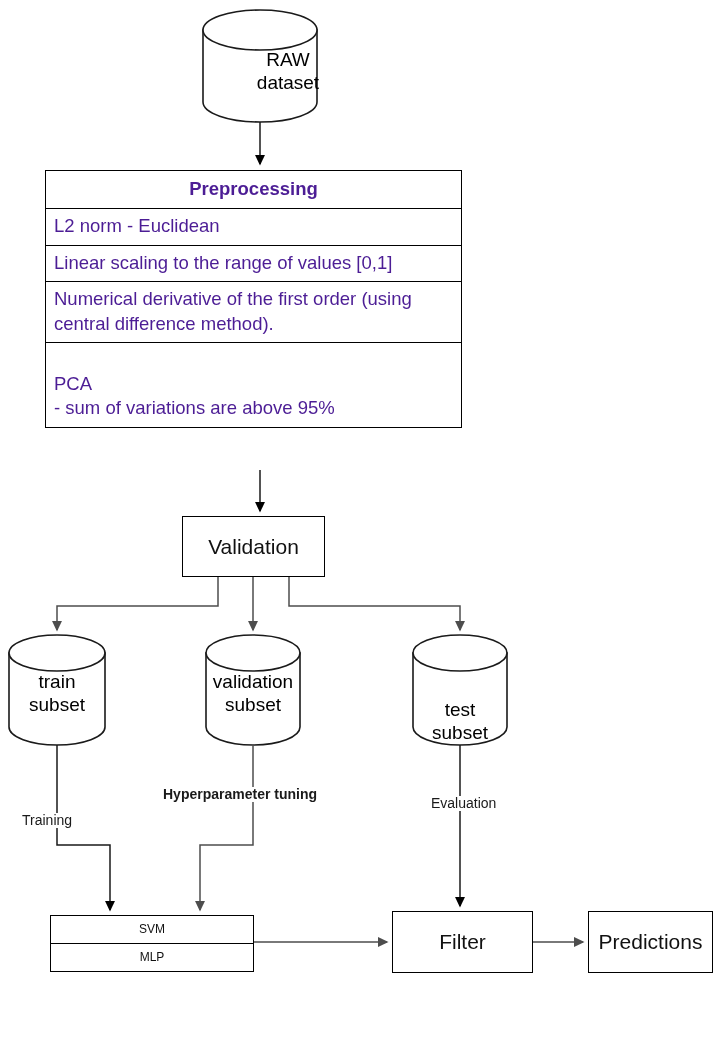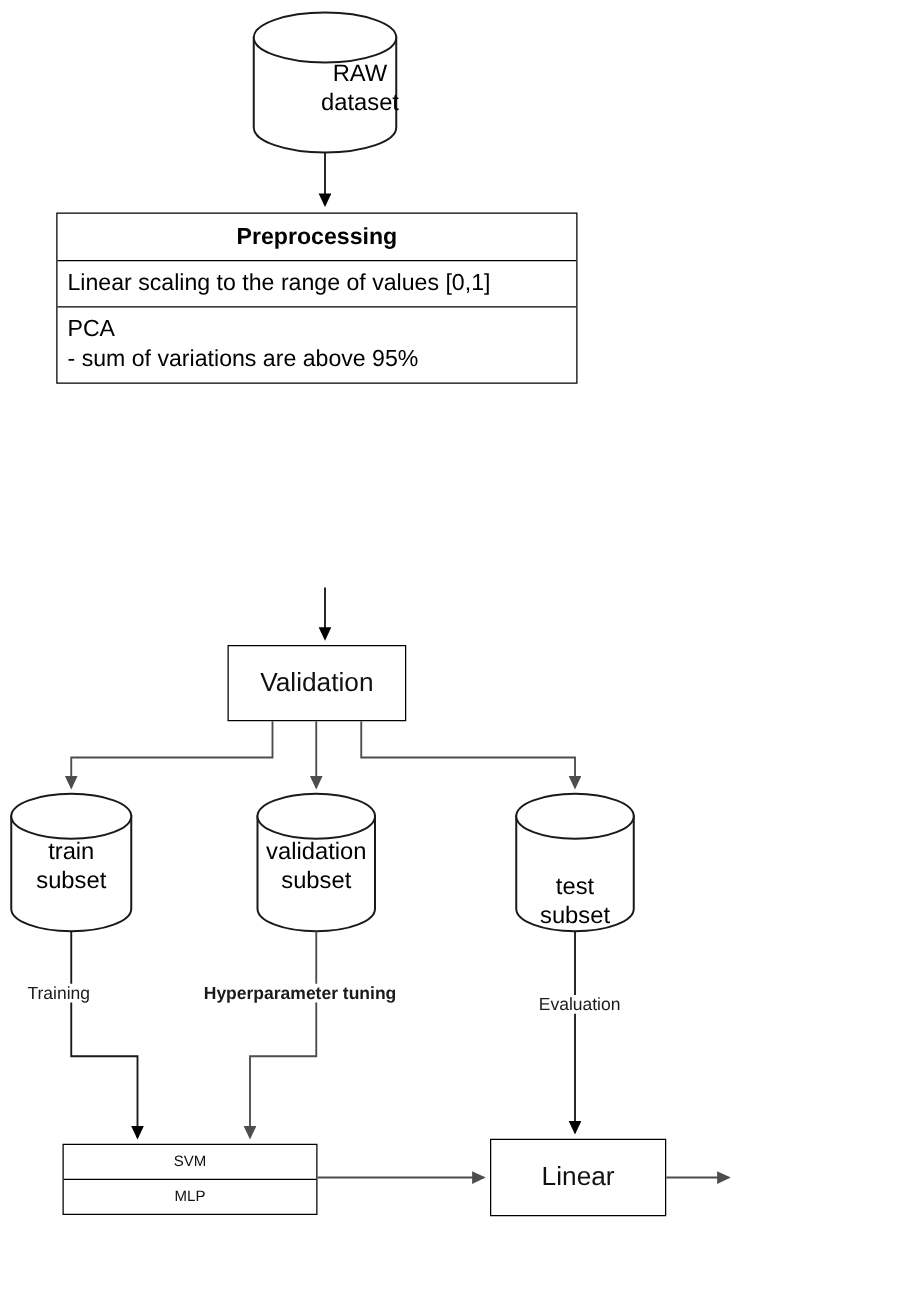--- a/index.html
+++ b/index.html
@@ -55,23 +55,23 @@
     box-sizing: border-box;
     border: 1.6px solid #000000;
     background: #ffffff;
   }
   #preprocessing .pp-row {
     border-bottom: 1.4px solid #000000;
     padding: 5px 8px 6px 8px;
     font-size: 18.5px;
     line-height: 1.32;
     white-space: pre-line;
-    color: #000000;
+    color: #4c1d95;
   }
-  #preprocessing .pp-row:last-child { border-bottom: none; }
+  #preprocessing .pp-row:last-child { border-bottom: none; margin-top: 24px; }
   #preprocessing .pp-head {
     text-align: center;
     font-weight: bold;
     font-size: 18.5px;
     padding: 6px 8px 7px 8px;
   }
   
   #ml-box {
     position: absolute;
     left: 50px;
@@ -153,39 +153,42 @@
     <line x1="254" y1="942" x2="387" y2="942" stroke="#4d4d4d" stroke-width="1.5" marker-end="url(#arrow-grey)"></line>
 
     <line x1="533" y1="942" x2="583" y2="942" stroke="#4d4d4d" stroke-width="1.5" marker-end="url(#arrow-grey)"></line>
   </svg>
 
   <div class="node-text cyl-label" style="left:203px; top:40px; width:114px; height:62px;padding-left:28px;">RAW
 dataset</div>
 
   <div id="preprocessing">
     <div class="pp-row pp-head">Preprocessing</div>
+    <div class="pp-row">L2 norm - Euclidean</div>
     <div class="pp-row">Linear scaling to the range of values [0,1]</div>
+    <div class="pp-row">Numerical derivative of the first order (using central difference method).</div>
     <div class="pp-row">PCA
  -  sum of variations are above 95%</div>
   </div>
 
   <div class="plain-box" style="left:182px; top:516px; width:143px; height:61px;">Validation</div>
 
   <div class="node-text cyl-label" style="left:9px; top:663px; width:96px; height:60px;">train
 subset</div>
   <div class="node-text cyl-label" style="left:206px; top:663px; width:94px; height:60px;">validation
 subset</div>
   <div class="node-text cyl-label" style="left:413px; top:691px; width:94px; height:60px;">test
 subset</div>
 
-  <div class="edge-label" style="left:22px; top:787px;">Training</div>
+  <div class="edge-label" style="left:22px; top:813px;">Training</div>
   <div class="edge-label" style="left:163px; top:787px;font-weight:bold;">Hyperparameter tuning</div>
   <div class="edge-label" style="left:431px; top:796px;">Evaluation</div>
 
   <div id="ml-box">
     <div class="ml-row" id="ml-svm">SVM</div>
     <div class="ml-row" id="ml-mlp">MLP</div>
   </div>
 
-  <div class="plain-box" style="left:392px; top:911px; width:141px; height:62px;">Linear</div>
+  <div class="plain-box" style="left:392px; top:911px; width:141px; height:62px;">Filter</div>
 
+  <div class="plain-box" style="left:588px; top:911px; width:125px; height:62px;">Predictions</div>
 
 </div>
 
 </body></html>

